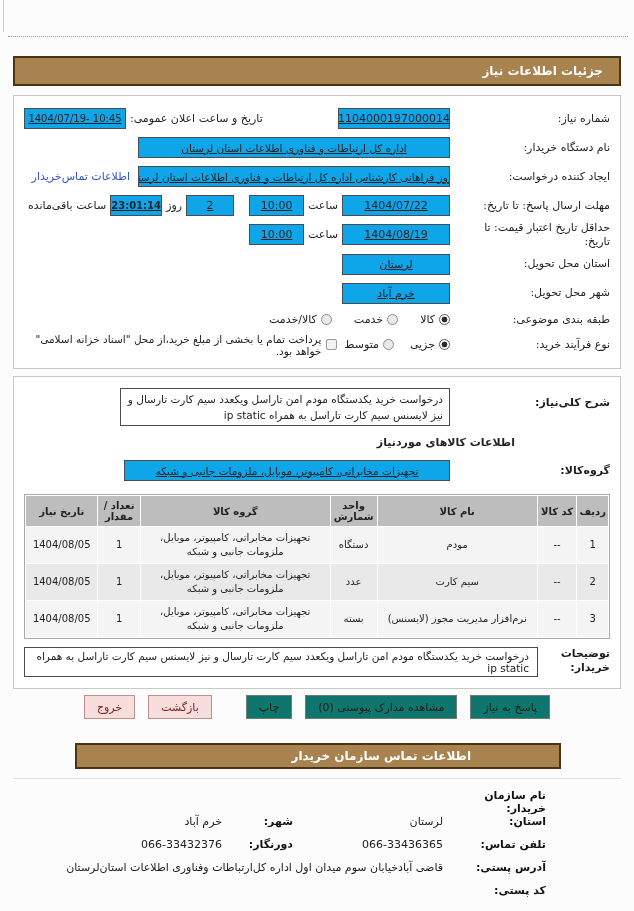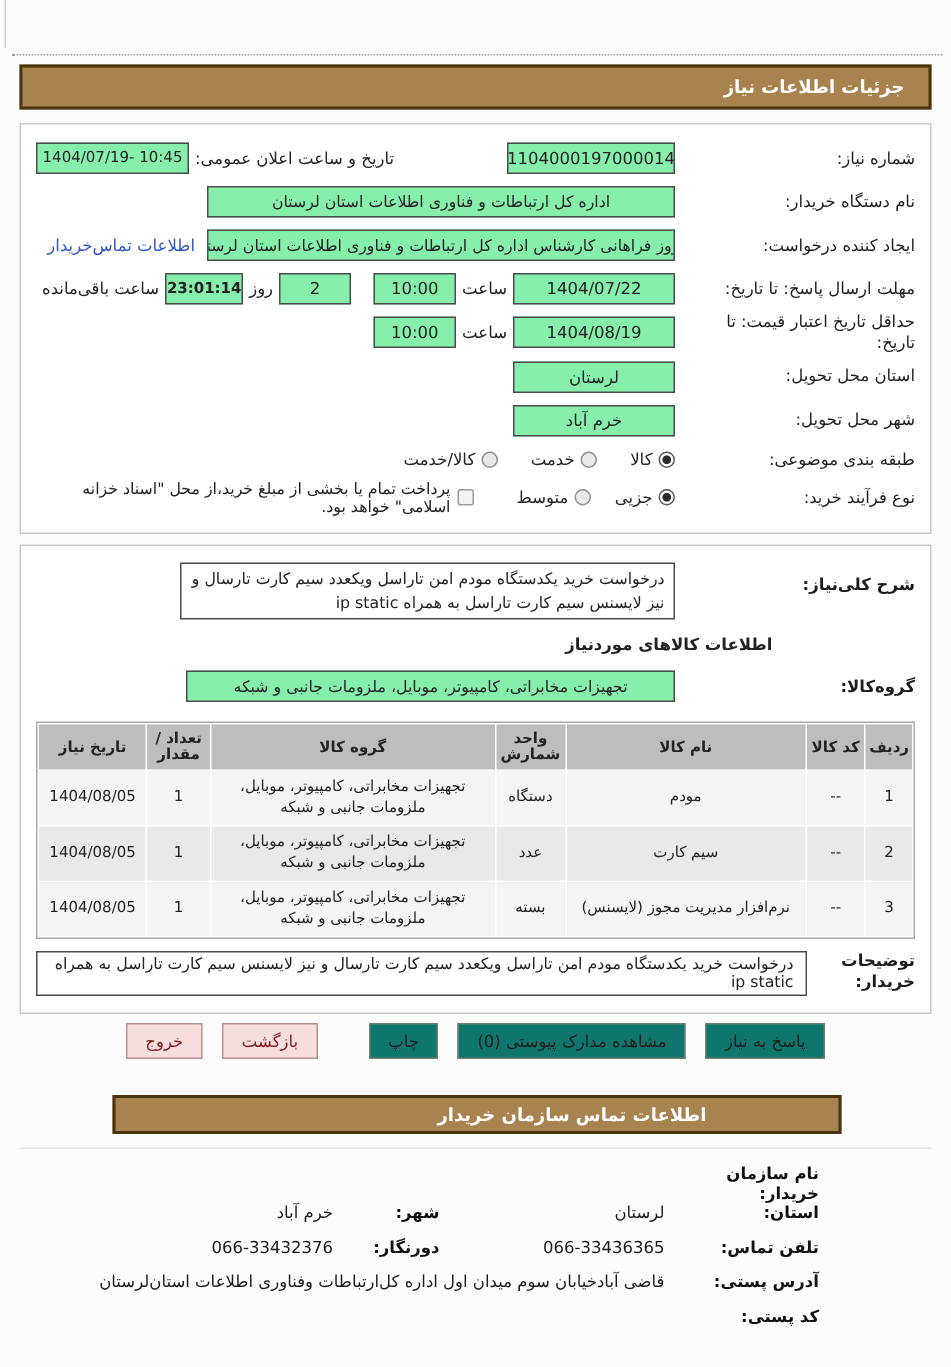--- a/index.html
+++ b/index.html
@@ -4,36 +4,36 @@
 <style>
   * { margin:0; padding:0; box-sizing:border-box; }
   html,body { width:634px; }
   body {
     height:911px; background:#fcfcfc; position:relative; overflow:hidden;
     font-family:"DejaVu Sans","Liberation Sans",sans-serif; font-size:11px; color:#222; direction:rtl;
   }
   .top-tick { position:absolute; left:3px; top:0; width:1px; height:32px; background:#cfcfcf; }
   .dotted-sep { position:absolute; top:36px; left:8px; right:6px; border-top:1px dotted #9a9a9a; }
 
-  .container { position:absolute; top:43px; right:13px; left:13px; }
+  .container { position:absolute; top:56px; right:13px; left:13px; }
 
   .bar { background:#a8824f; border:2px solid #493611; color:#fff; font-weight:bold;
          font-size:12px; height:30px; line-height:26px; padding-left:10px; }
   .bar1 { text-align:right; padding-right:16px; margin-bottom:9px; }
   .bar2 { height:26px; line-height:22px; margin:0 60px 0 62px; text-align:right; padding-right:88px; }
 
   .panel { background:#fff; border:1px solid #c9c9c9; padding:7px 10px 9px 10px; }
   .panel1 { margin-bottom:7px; }
   .panel2 { margin-bottom:4px; }
 
   .frow { display:flex; align-items:center; min-height:27px; margin:2px 0; }
   .flabel { width:160px; text-align:right; padding-left:6px; color:#1d1d1d; line-height:1.25; flex:none; }
   .flabel.b { font-weight:bold; }
-  .fbox { border:1px solid #4c4c4c; background:#86efac; height:21px; display:flex;
-          align-items:center; justify-content:center; flex:none; overflow:hidden; white-space:nowrap; }
+  .fbox { border:1px solid #4c4c4c; background:#0ea5e9; height:21px; display:flex;
+          align-items:center; justify-content:center; flex:none; overflow:hidden; white-space:nowrap;text-decoration:underline; }
   .w-num { width:112px; } .w-date { width:108px; } .w-hour { width:55px; }
   .w-days { width:48px; } .w-rem { width:52px; font-weight:bold; font-size:10px; }
   .w-wide { width:312px; font-size:10.5px; }
   .w-small-date { width:102px; font-size:10px; }
   .ltr { direction:ltr; }
   .inline-lab { margin:0 4px; flex:none; }
   .link { color:#3354c0; margin-right:8px; cursor:pointer; white-space:nowrap; }
 
   .radio { width:11px; height:11px; border-radius:50%; border:1px solid #8f8f8f; background:#e9e9e9;
            display:inline-block; flex:none; margin-left:4px; }
@@ -149,21 +149,21 @@
         <span>کالا/خدمت</span>
       </div>
     </div>
 
     <div class="frow" style="min-height:22px">
       <div class="flabel">نوع فرآیند خرید:</div>
       <div class="opt" style="margin-left:16px">
         <span class="radio sel"></span>
         <span>جزیی</span>
       </div>
-      <div class="opt" style="margin-left:28px">
+      <div class="opt" style="margin-left:7px">
         <span class="radio"></span>
         <span>متوسط</span>
       </div>
       <div class="opt" style="margin-left:0;font-size:10.5px">
         <span class="checkbox"></span>
         <span>پرداخت تمام یا بخشی از مبلغ خرید،از محل "اسناد خزانه اسلامی" خواهد بود.</span>
       </div>
     </div>
   </div>
 

